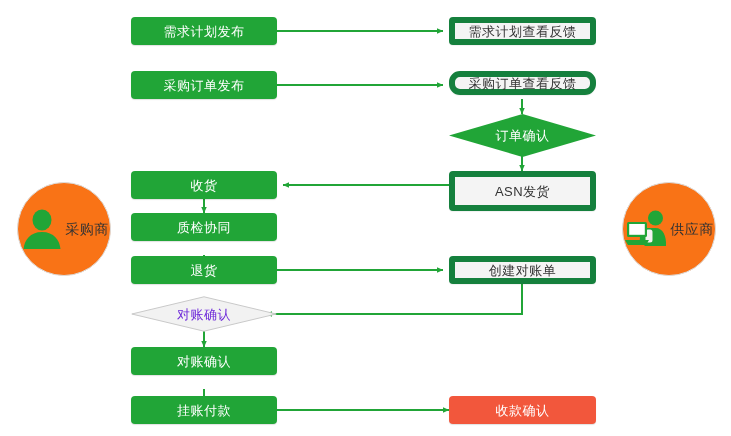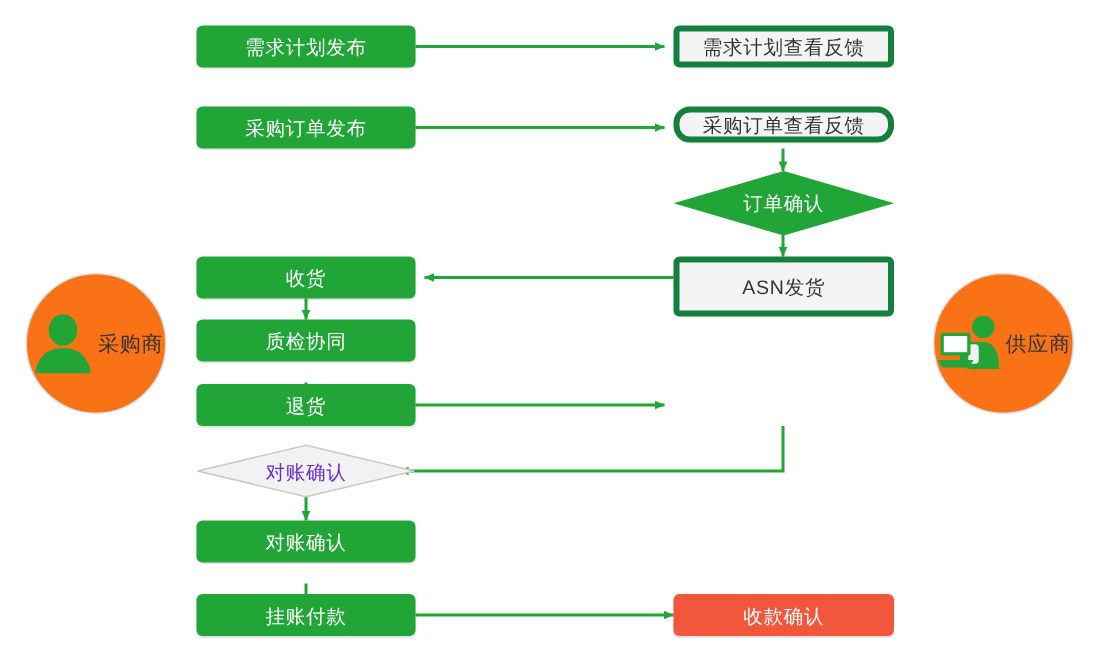--- a/index.html
+++ b/index.html
@@ -47,21 +47,21 @@
     background: #21a537;
     color: #ffffff;
     border-radius: 4px;
     box-shadow: 0 1px 1px rgba(0,0,0,0.12);
   }
 
   
   .node.gray {
     background: #f4f4f4;
     color: #333333;
-    border: 4px solid #15803d;
+    border: 6px solid #15803d;
     border-radius: 4px;
     box-shadow: 0 1px 1px rgba(0,0,0,0.06);
   }
 
   
   .node.red {
     background: #f2573c;
     color: #ffffff;
     border-radius: 4px;
     box-shadow: 0 1px 1px rgba(0,0,0,0.12);
@@ -217,16 +217,17 @@
 
   <div class="diamond green-d" style="left:449px; top:114px; width:147px; height:43px;">
     <svg viewBox="0 0 147 43" width="147" height="43">
       <polygon points="73.5,0 147,21.5 73.5,43 0,21.5" fill="#21a537"></polygon>
     </svg>
     <span class="dlabel">订单确认</span>
   </div>
 
   <div class="node gray" style="left:449px; top:171px; width:147px; height:40px;">ASN发货</div>
 
+  <div class="node gray" style="left:449px; top:256px; width:147px; height:28px;">创建对账单</div>
 
   <div class="node red" style="left:449px; top:396px; width:147px; height:28px;">收款确认</div>
 
 </div>
 
 </body></html>

